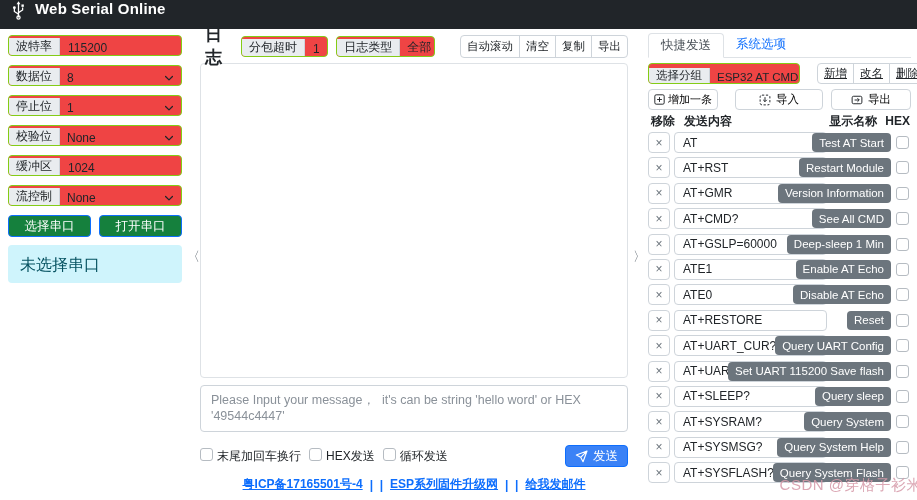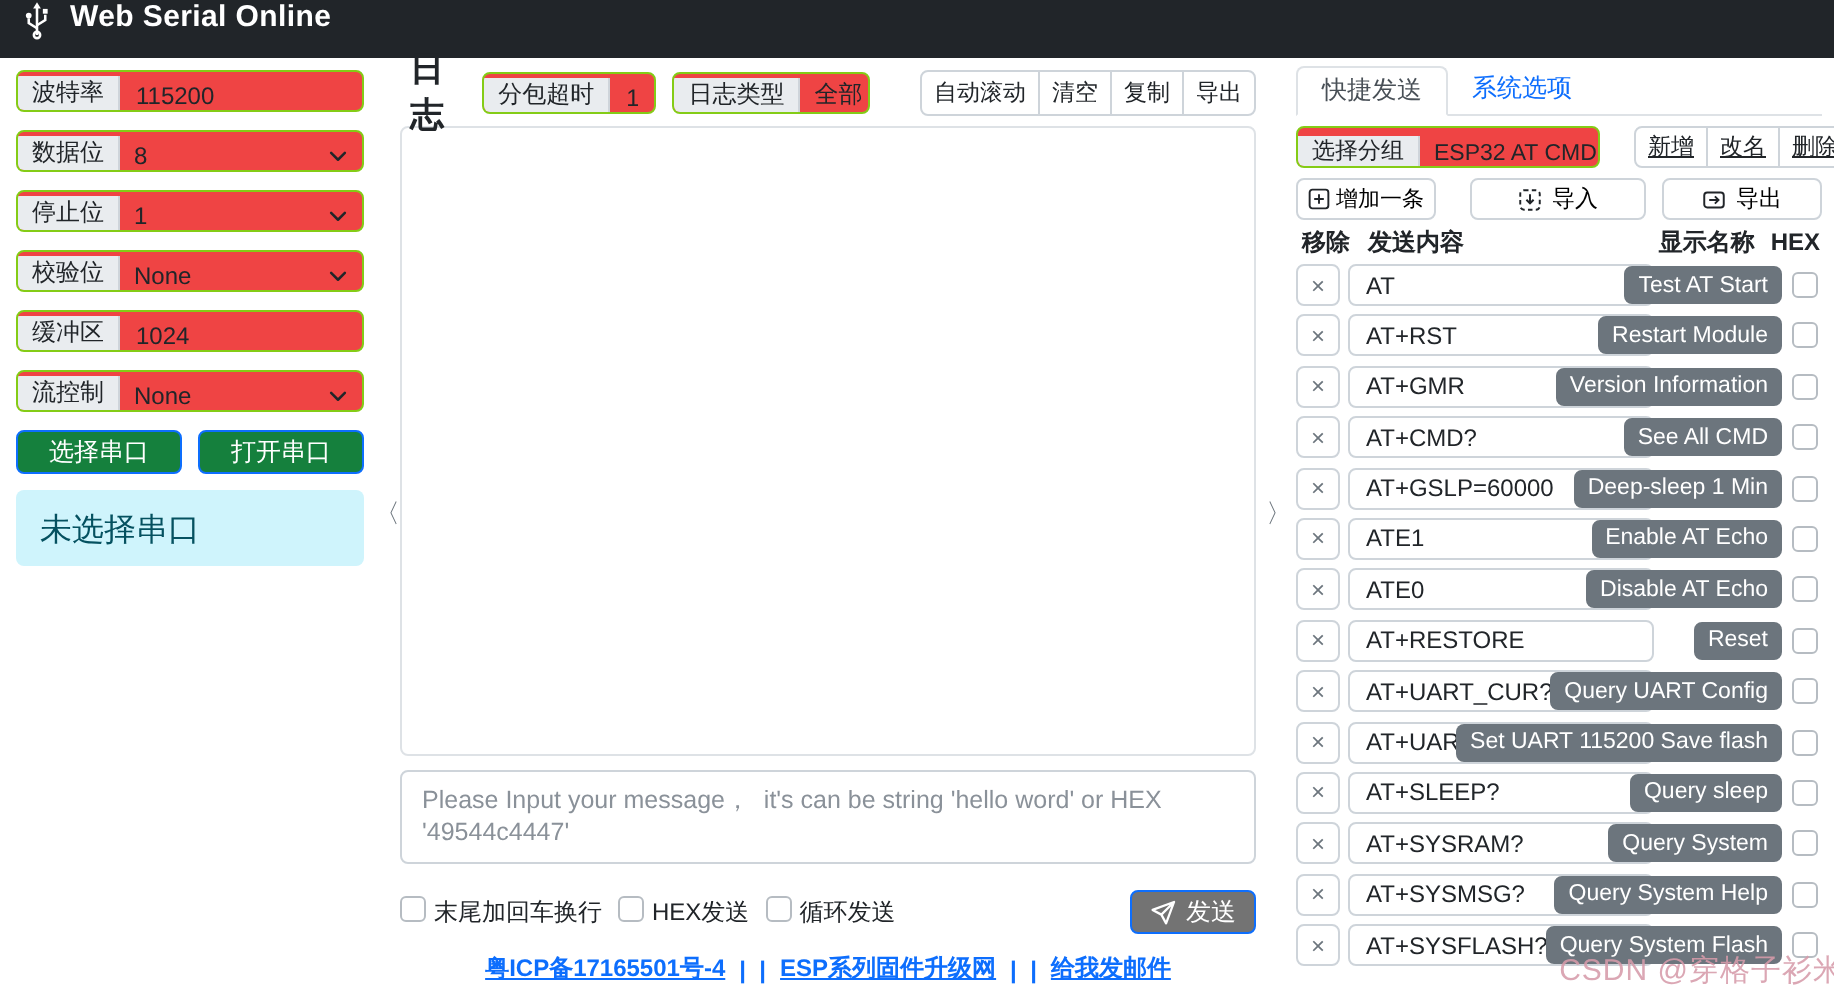--- a/index.html
+++ b/index.html
@@ -54,21 +54,21 @@
   .log-box { margin-top:6px; height:315px; border:1px solid #dee2e6; border-radius:4px; background:#fff; }
   .msg-box { margin-top:7px; width:428px; height:47px; border:1px solid #ced4da; border-radius:4px;
              padding:6px 10px; font-size:12.5px; font-family:inherit; color:#212529; resize:none;
              outline:none; display:block; }
   .msg-box::placeholder { color:#8a9199; }
   .send-row { margin-top:13px; display:flex; align-items:center; height:22px; }
   .cbwrap { display:flex; align-items:flex-start; gap:4px; margin-right:8px; cursor:pointer; }
   .cbl { font-size:12px; white-space:nowrap; }
   .interval-group { height:22px; }
   .interval-group .ival { width:48px; flex:none; }
-  .send-btn { margin-left:auto; height:22px; padding:0 9px; background:#737373; border:1px solid #0d6efd;
+  .send-btn { margin-left:auto; height:22px; padding:0 9px; background:#3b82f6; border:1px solid #0d6efd;
               border-radius:4px; color:#fff; font-size:12.5px; display:flex; align-items:center; gap:5px;
               cursor:pointer; font-family:inherit; }
   .footer { margin-top:9px; display:flex; justify-content:center; align-items:center; gap:7px;
             font-size:12px; font-weight:700; }
   .flink { color:#0d6efd; text-decoration:underline; cursor:pointer; white-space:nowrap; }
   .fsep  { color:#0d6efd; white-space:pre; }
 
   
   .right-panel { position:absolute; left:648px; top:33px; width:263px; }
   .tabs { display:flex; align-items:flex-end; border-bottom:1px solid #dee2e6; height:25px; }

